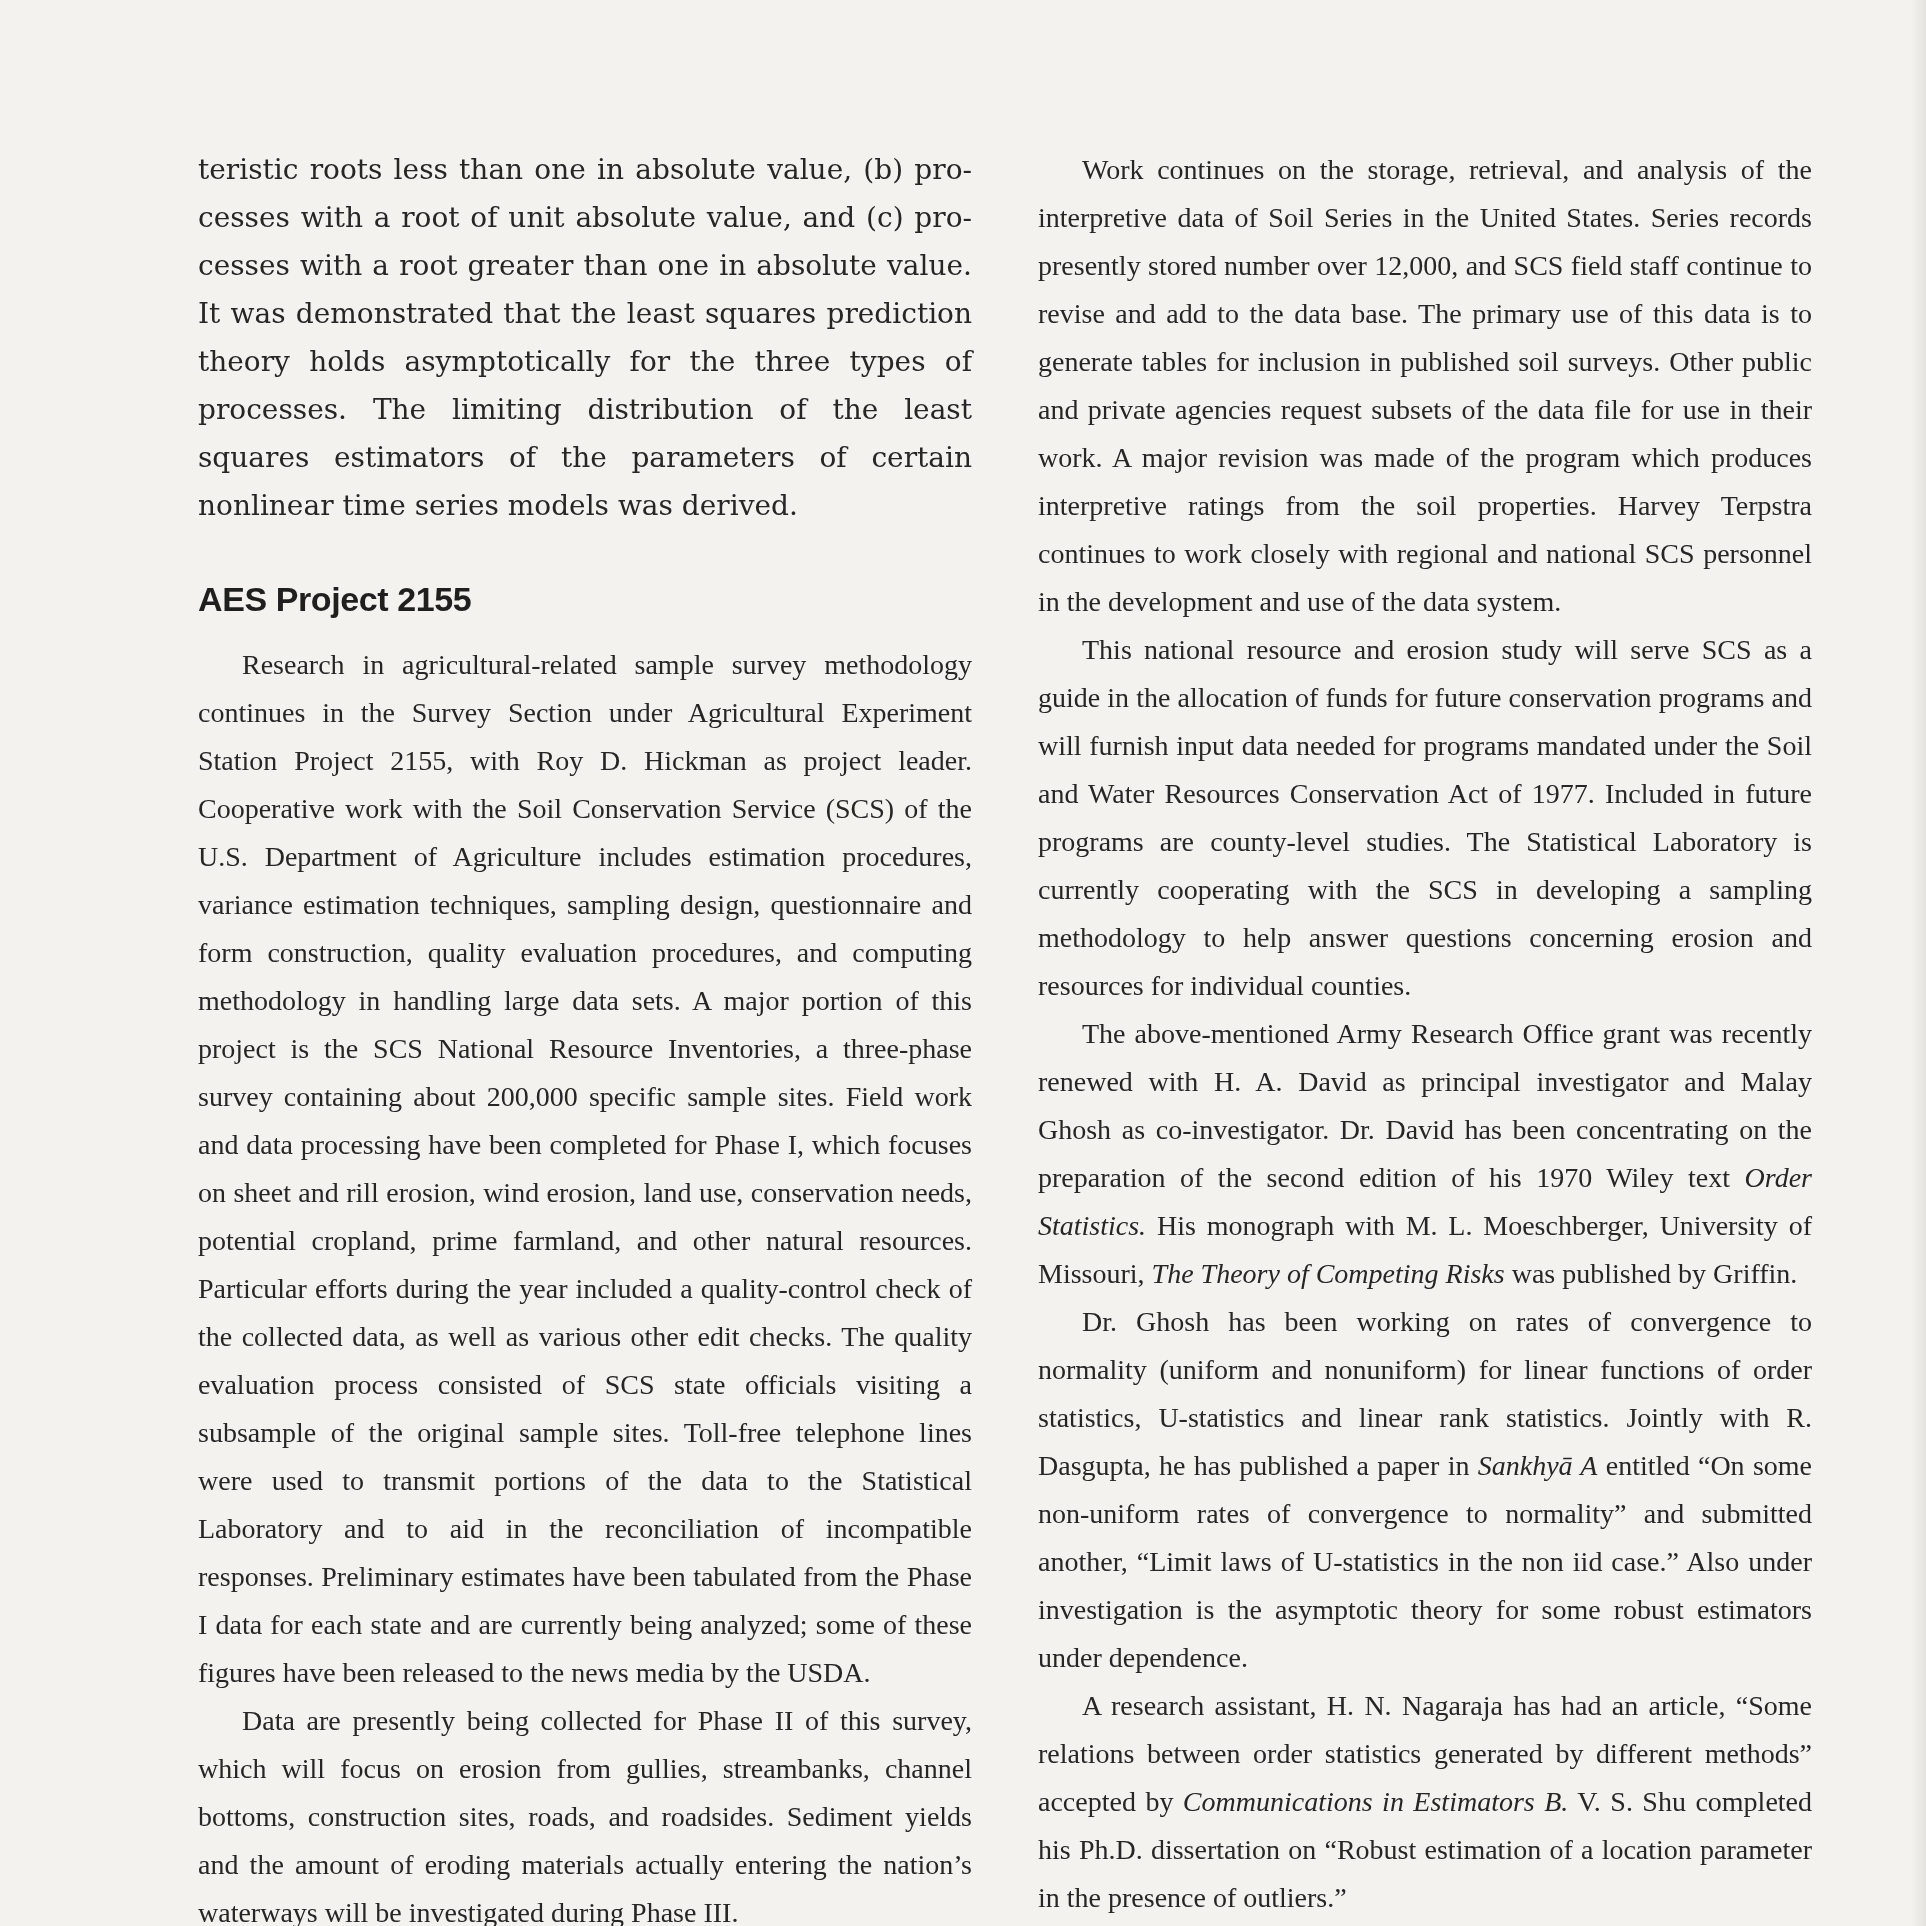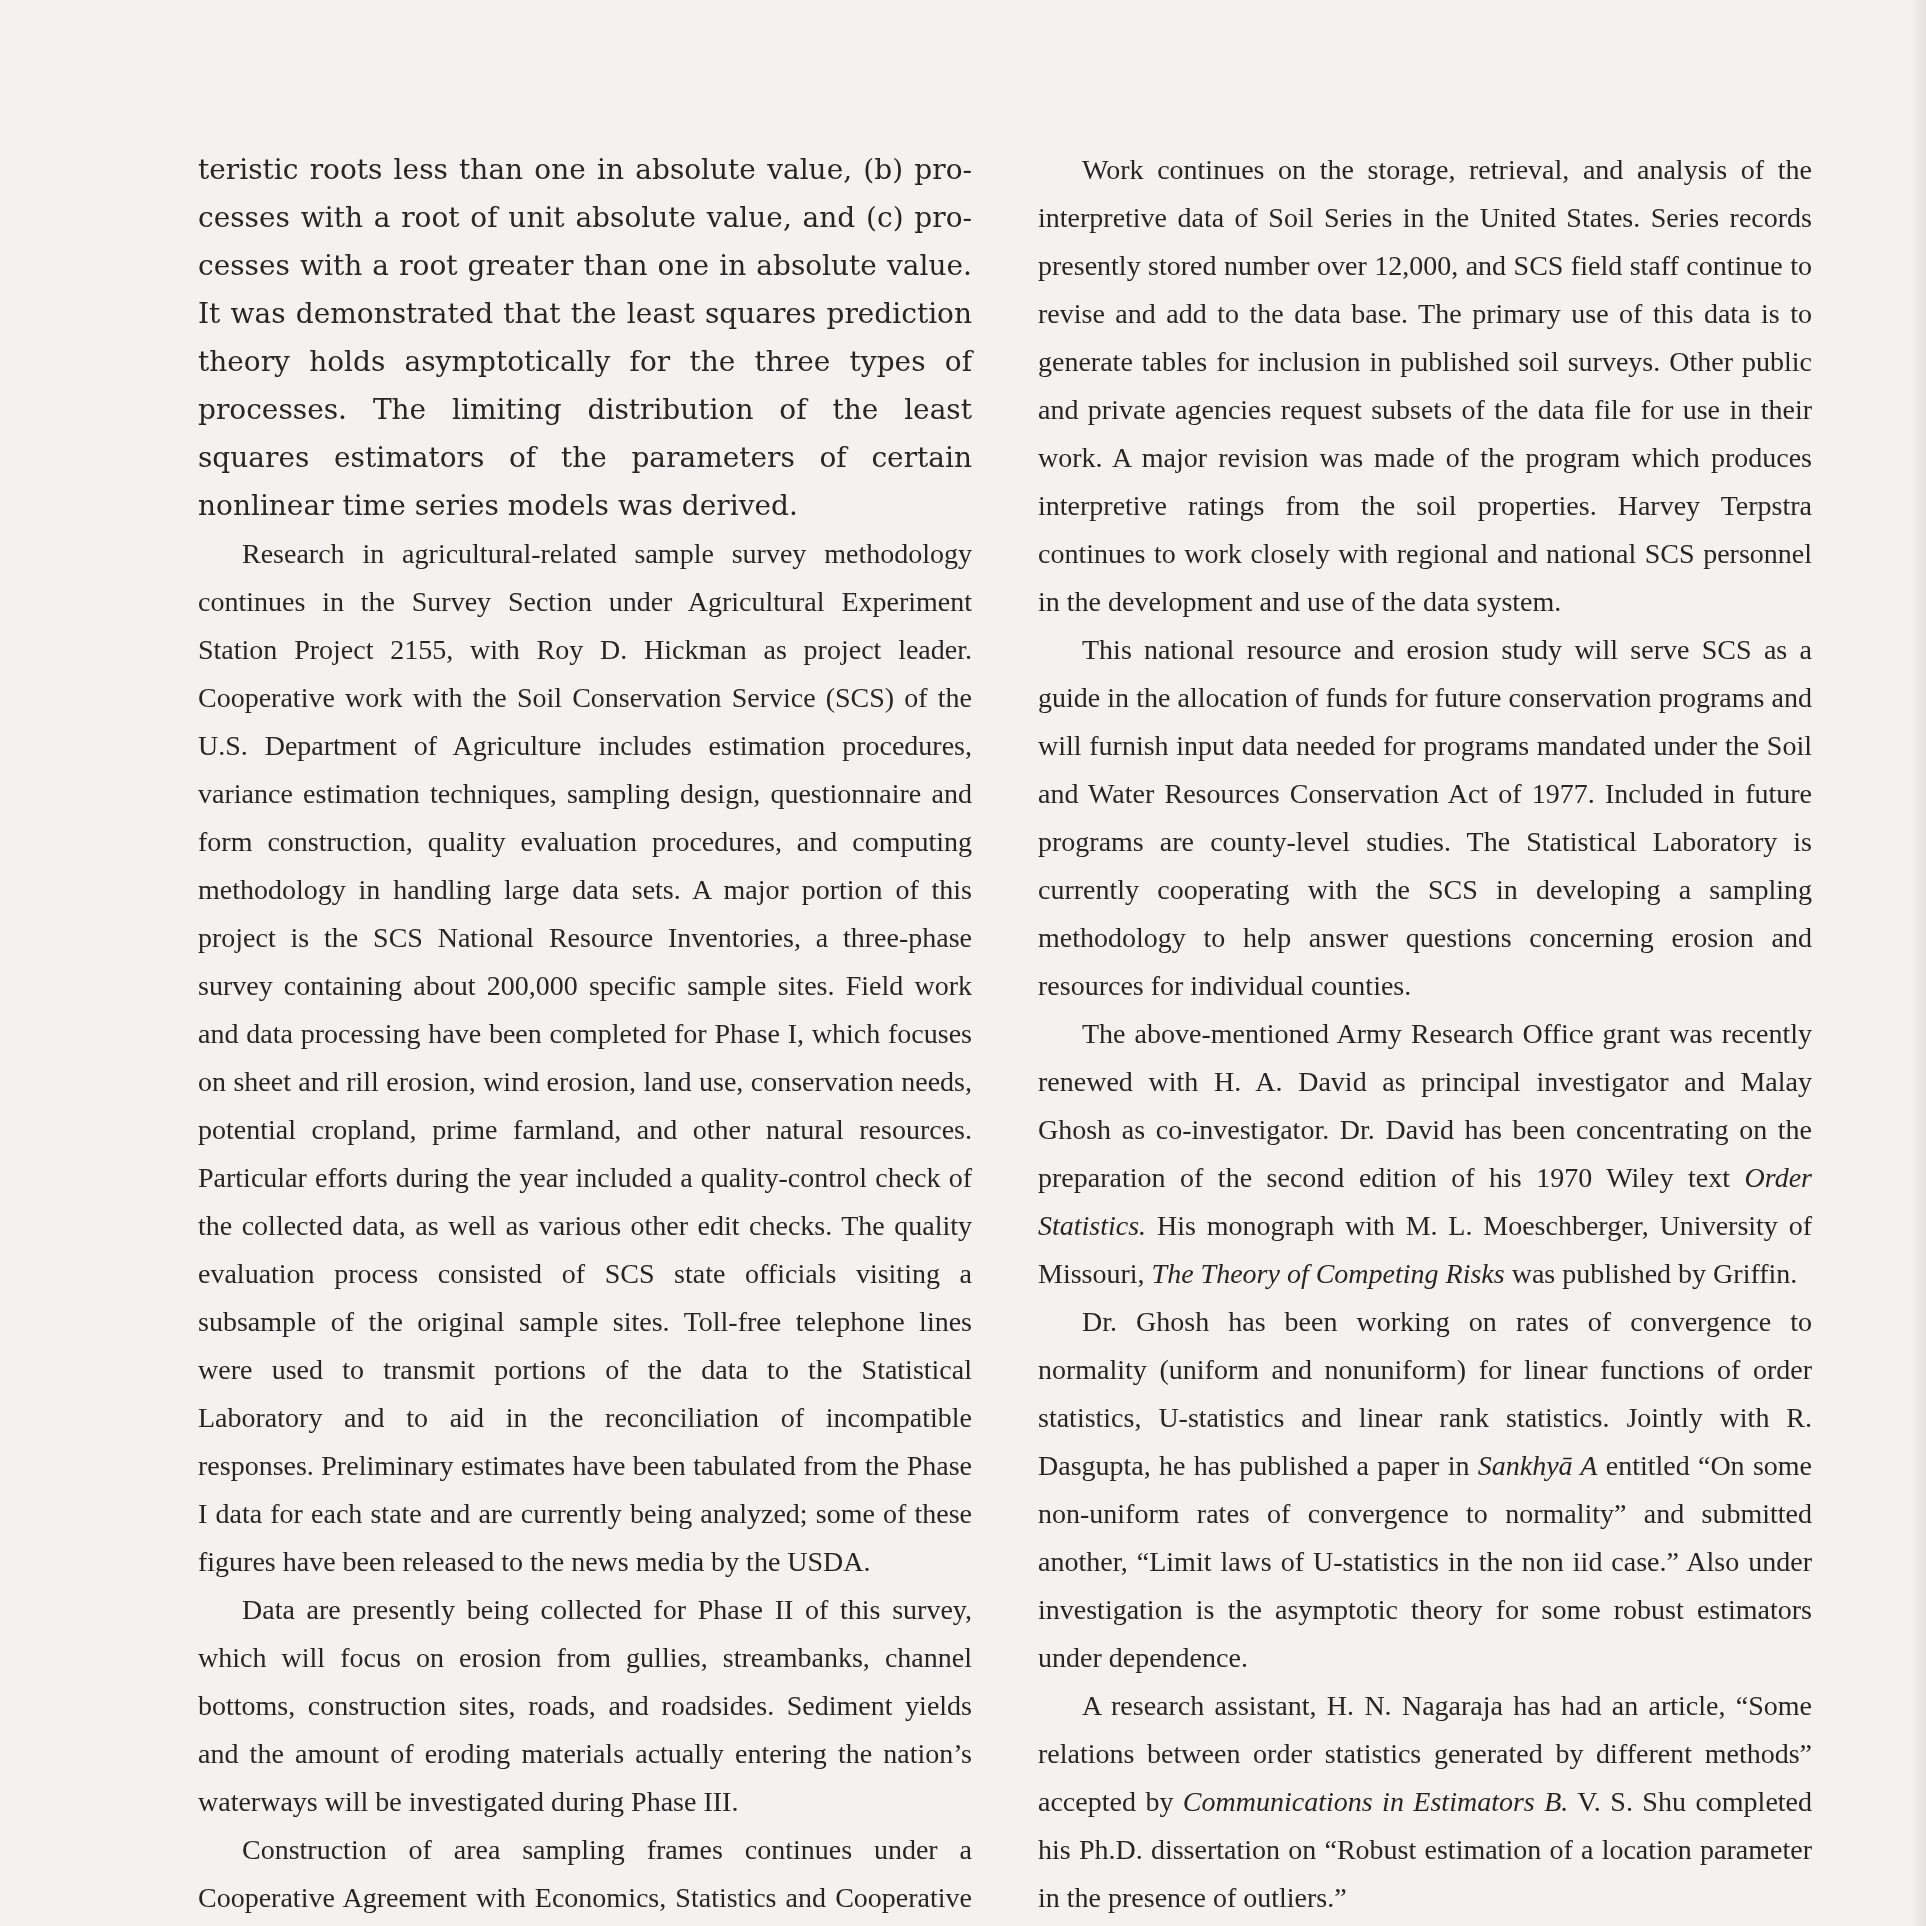--- a/index.html
+++ b/index.html
@@ -30,20 +30,21 @@
   .em { font-style: italic; }
 </style>
 </head>
 <body>
 
 <div class="edge-shadow"></div>
 
 <div class="column col-left">
   <p>teristic roots less than one in absolute value, (b) pro­cesses with a root of unit absolute value, and (c) pro­cesses with a root greater than one in absolute value. It was demonstrated that the least squares prediction theory holds asymptotically for the three types of processes. The limiting distribution of the least squares estimators of the parameters of certain nonlinear time series models was derived.</p>
 
+  <h2 style="margin-top:50px; margin-bottom:21.6px;">AES Project 2155</h2>
   <p class="indent">Research in agricultural-related sample survey methodology continues in the Survey Section under Agricultural Experiment Station Project 2155, with Roy D. Hickman as project leader. Cooperative work with the Soil Conservation Service (SCS) of the U.S. Department of Agriculture includes estimation pro­cedures, variance estimation techniques, sampling design, questionnaire and form construction, quality evaluation procedures, and computing methodology in handling large data sets. A major portion of this project is the SCS National Resource Inventories, a three-phase survey containing about 200,000 specific sample sites. Field work and data processing have been completed for Phase I, which focuses on sheet and rill erosion, wind erosion, land use, conservation needs, potential cropland, prime farmland, and other natural resources. Particular efforts during the year included a quality-control check of the collected data, as well as various other edit checks. The quali­ty evaluation process consisted of SCS state officials visiting a subsample of the original sample sites. Toll-free telephone lines were used to transmit por­tions of the data to the Statistical Laboratory and to aid in the reconciliation of incompatible responses. Preliminary estimates have been tabulated from the Phase I data for each state and are currently being analyzed; some of these figures have been released to the news media by the USDA.</p>
   <p class="indent">Data are presently being collected for Phase II of this survey, which will focus on erosion from gullies, streambanks, channel bottoms, construction sites, roads, and roadsides. Sediment yields and the amount of eroding materials actually entering the nation’s waterways will be investigated during Phase III.</p>
   <p class="indent">Construction of area sampling frames continues under a Cooperative Agreement with Economics, Statistics and Cooperative Service (ESCS), USDA. Strata are constructed according to degree and type of cultivation as indicated by maps, aerial photo­graphs, and other information furnished by the states. Land within strata is then subdivided into area sampling units. These state area frames are used by ESCS to design and draw samples included in their agricultural surveys. A sampling frame was completed for South Carolina; the Pennsylvania frame is presently under development.</p>
 </div>
 
 <div class="column col-right">
   <p class="indent">Work continues on the storage, retrieval, and analysis of the interpretive data of Soil Series in the United States. Series records presently stored number over 12,000, and SCS field staff continue to revise and add to the data base. The primary use of this data is to generate tables for inclusion in published soil surveys. Other public and private agencies request subsets of the data file for use in their work. A major revision was made of the pro­gram which produces interpretive ratings from the soil properties. Harvey Terpstra continues to work closely with regional and national SCS personnel in the development and use of the data system.</p>
   <p class="indent">This national resource and erosion study will serve SCS as a guide in the allocation of funds for future conservation programs and will furnish input data needed for programs mandated under the Soil and Water Resources Conservation Act of 1977. Included in future programs are county-level studies. The Statistical Laboratory is currently cooperating with the SCS in developing a sampling methodology to help answer questions concerning erosion and resources for individual counties.</p>
 
   <p class="indent"><span>The above-mentioned Army Research Office grant was recently renewed with H. A. David as principal investigator and Malay Ghosh as co-investigator. Dr. David has been concentrating on the preparation of the second edition of his 1970 Wiley text </span><span class="em">Order Statistics.</span><span> His monograph with M. L. Moeschberger, University of Missouri, </span><span class="em">The Theory of Competing Risks</span><span> was published by Griffin.</span></p>

